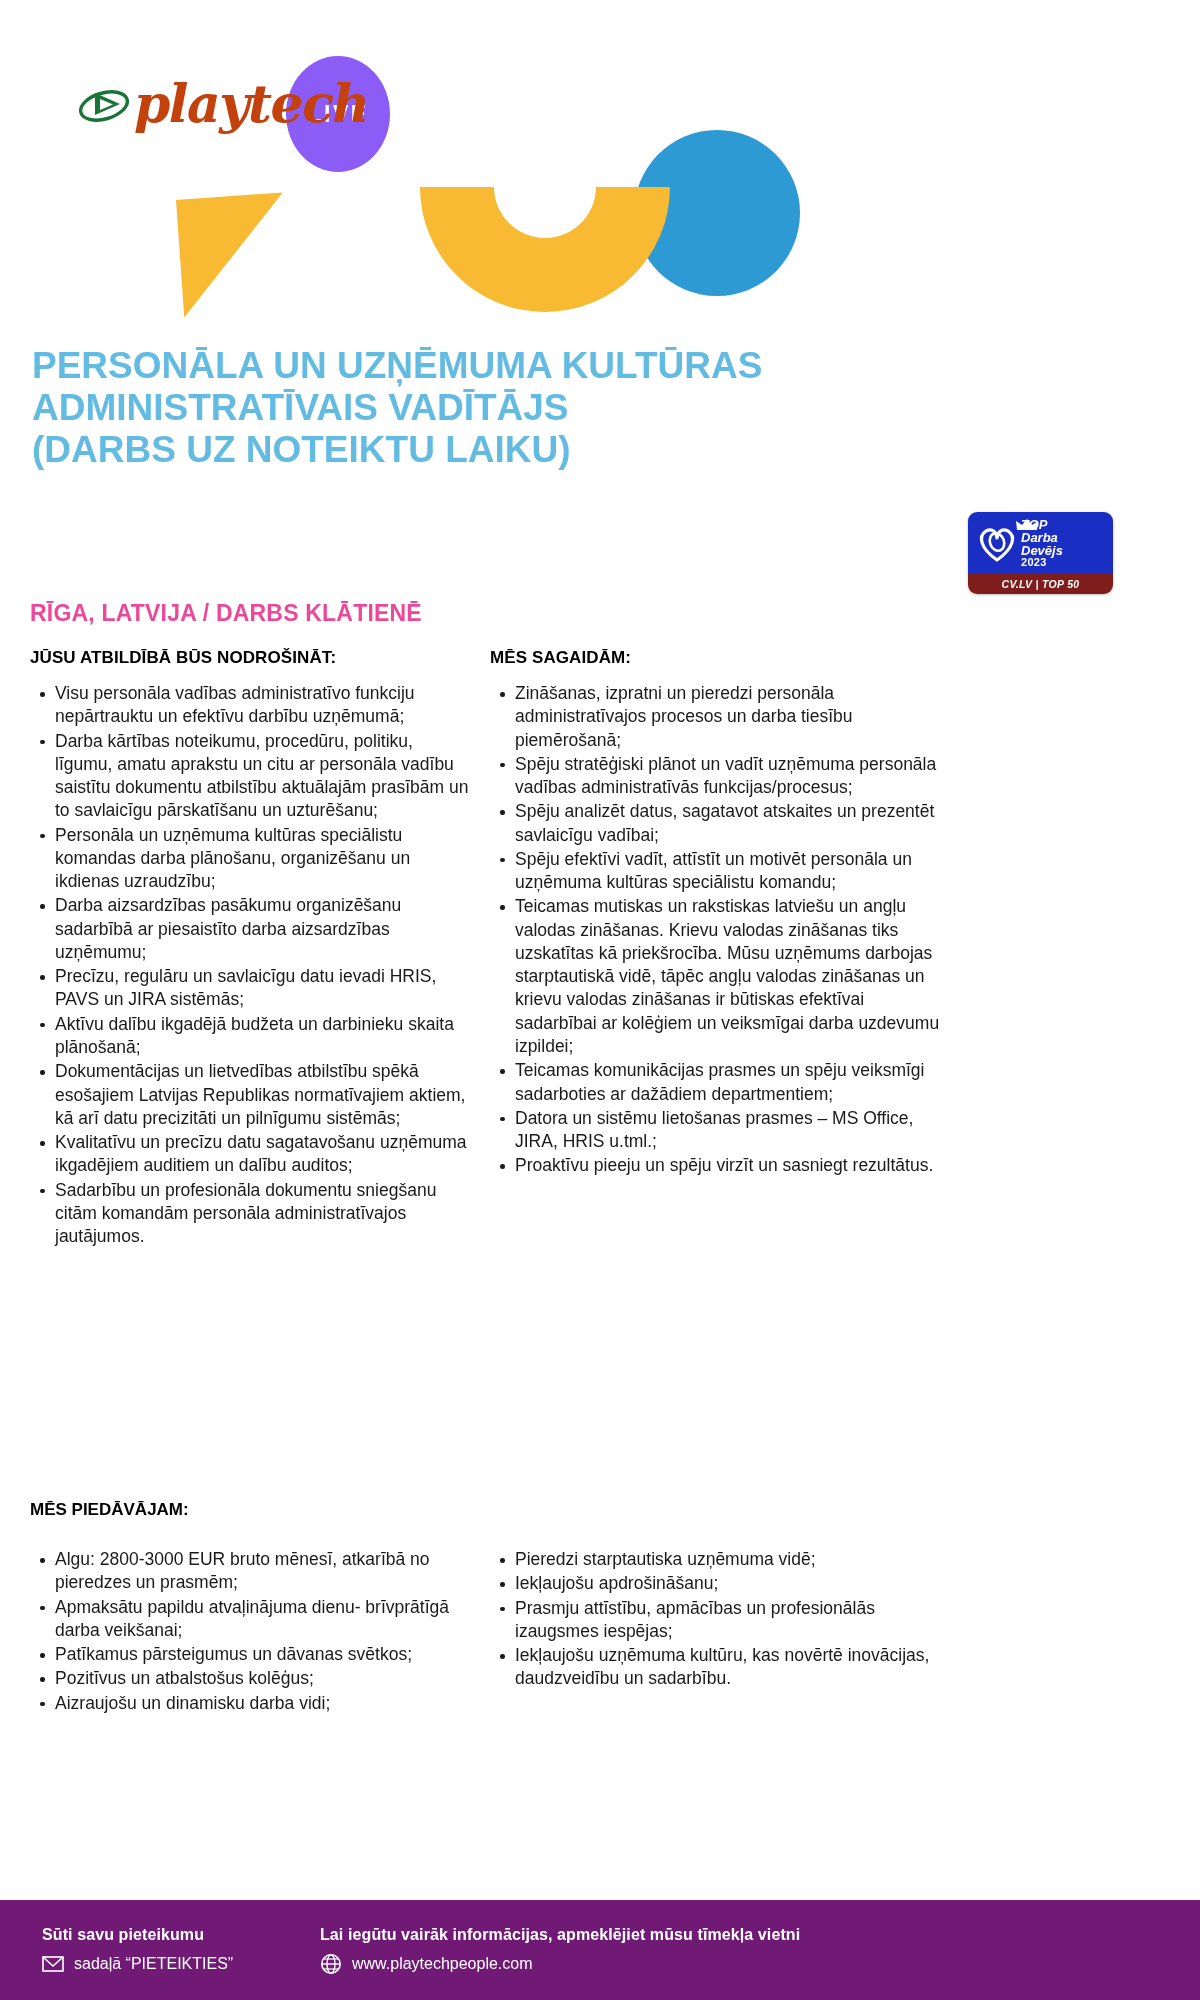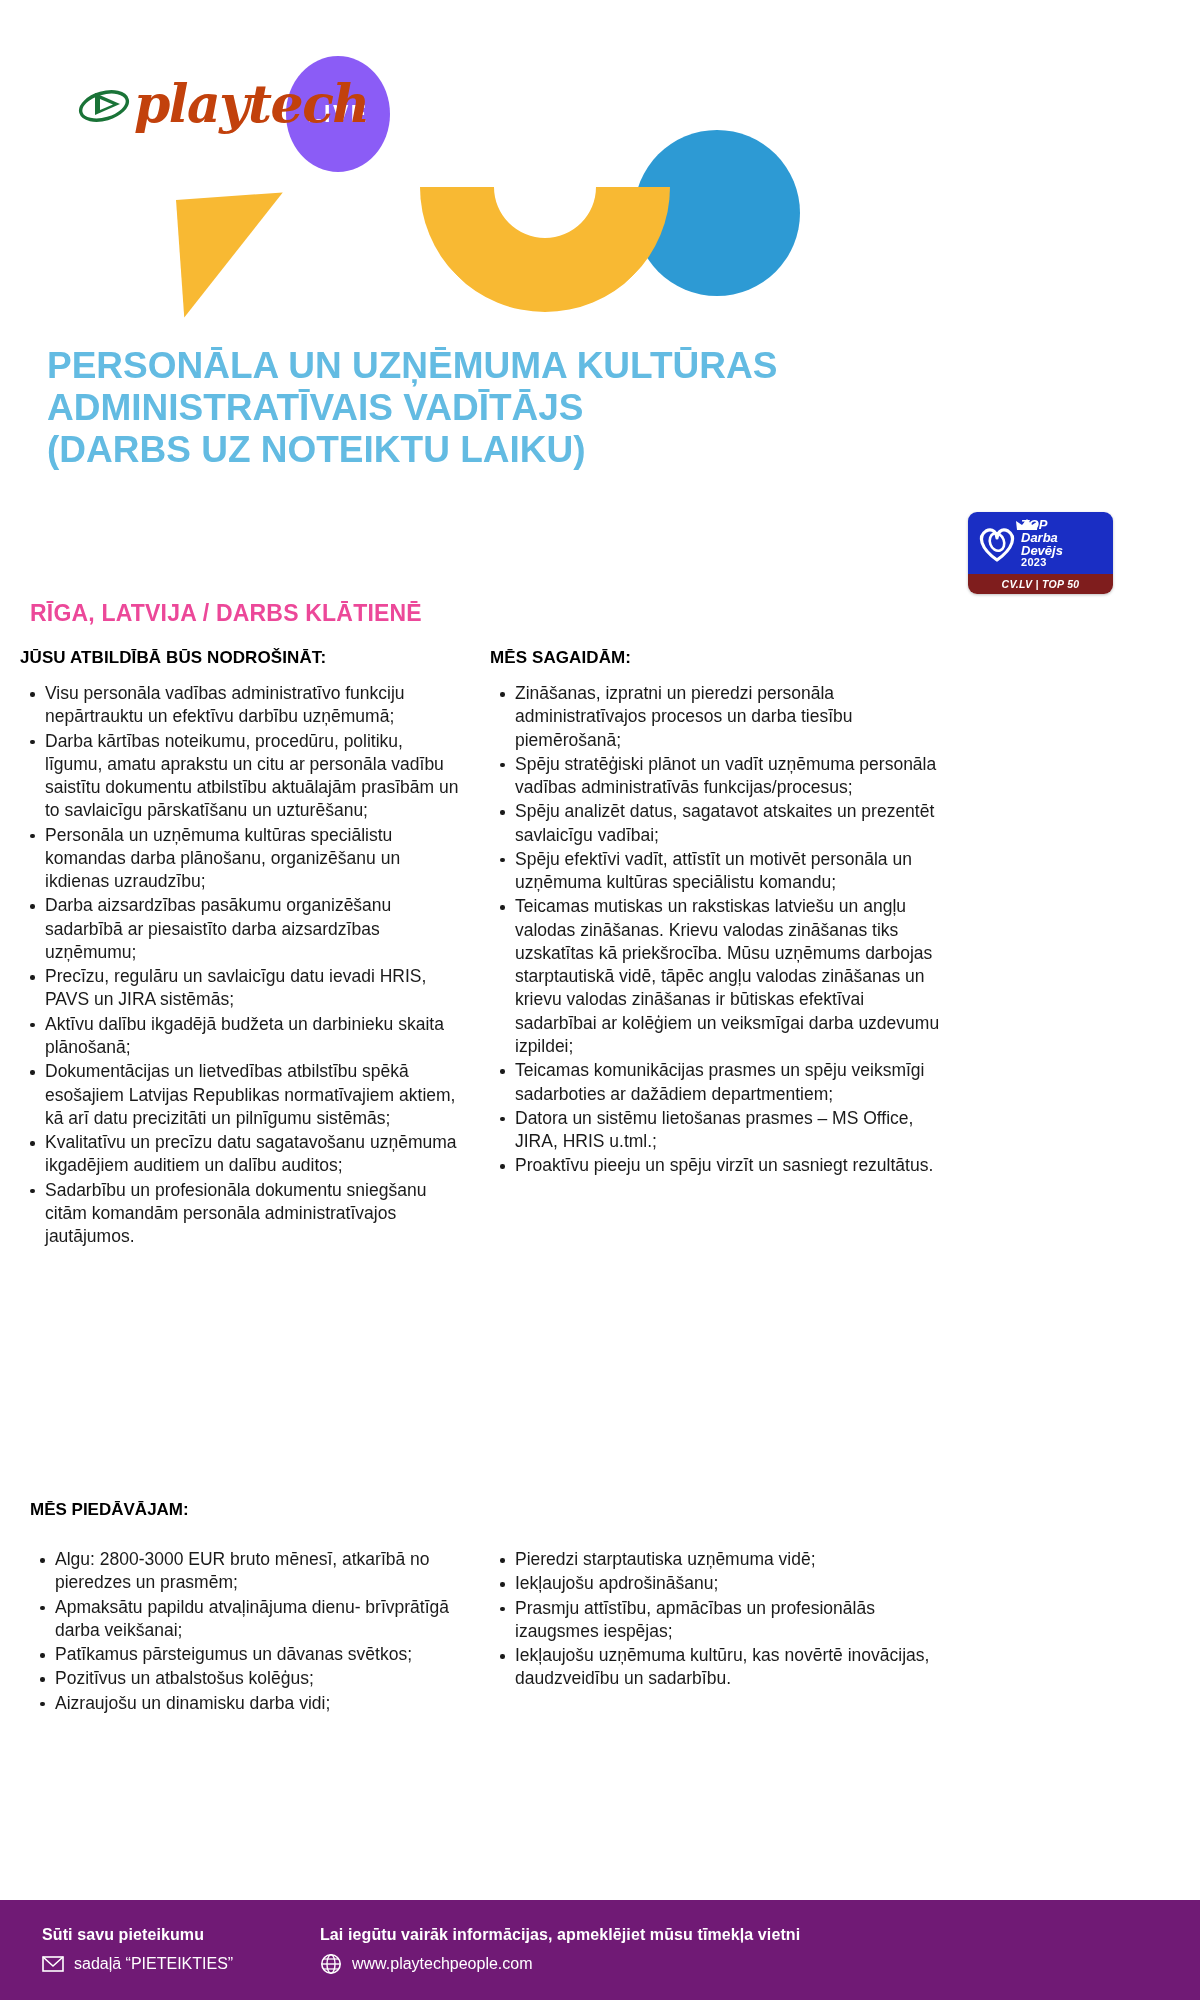--- a/index.html
+++ b/index.html
@@ -105,21 +105,21 @@
     border-top-color: transparent;
     border-right-color: transparent;
     transform: rotate(-45deg);
     box-sizing: border-box;
     z-index: 3;
   }
 
   
   .title-block {
     position: absolute;
-    left: 47px;
+    left: 32px;
     top: 345px;
     width: 920px;
     z-index: 8;
   }
   .job-title {
     font-size: 37px;
     font-weight: 700;
     line-height: 1.13;
     color: #63bbe2;
     letter-spacing: 0px;
@@ -194,21 +194,21 @@
     left: 30px;
     top: 600px;
     font-size: 23px;
     font-weight: 700;
     color: #ec4899;
     letter-spacing: .2px;
   }
 
   .col-left {
     position: absolute;
-    left: 20px;
+    left: 30px;
     top: 648px;
     width: 450px;
   }
   .col-right {
     position: absolute;
     left: 490px;
     top: 648px;
     width: 460px;
   }
 

